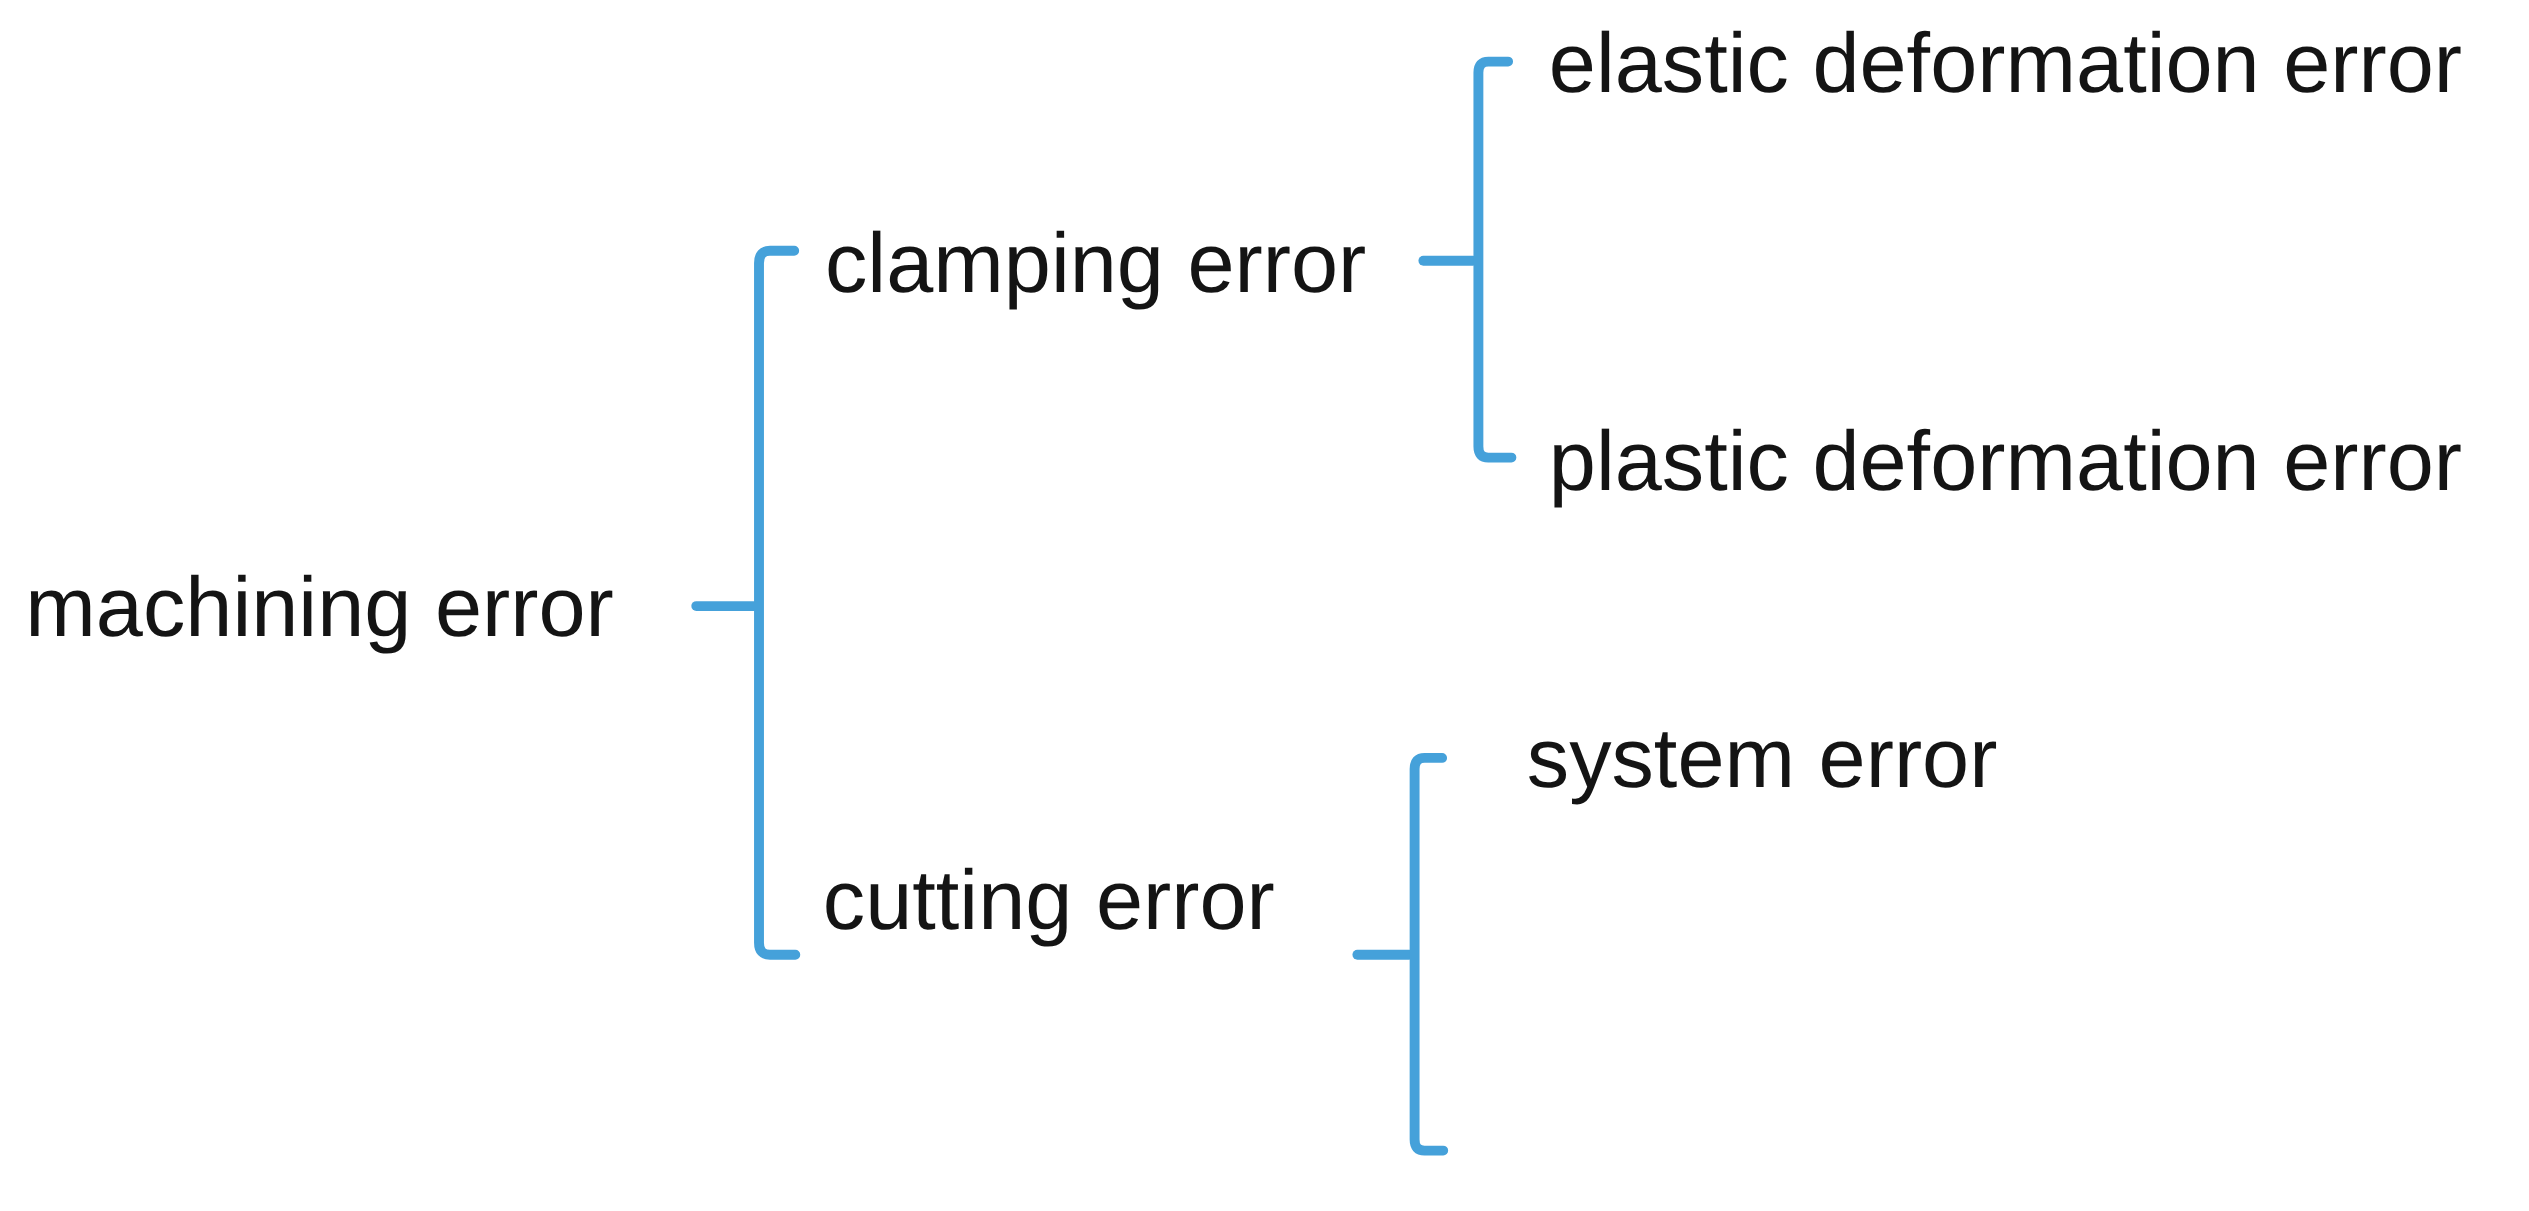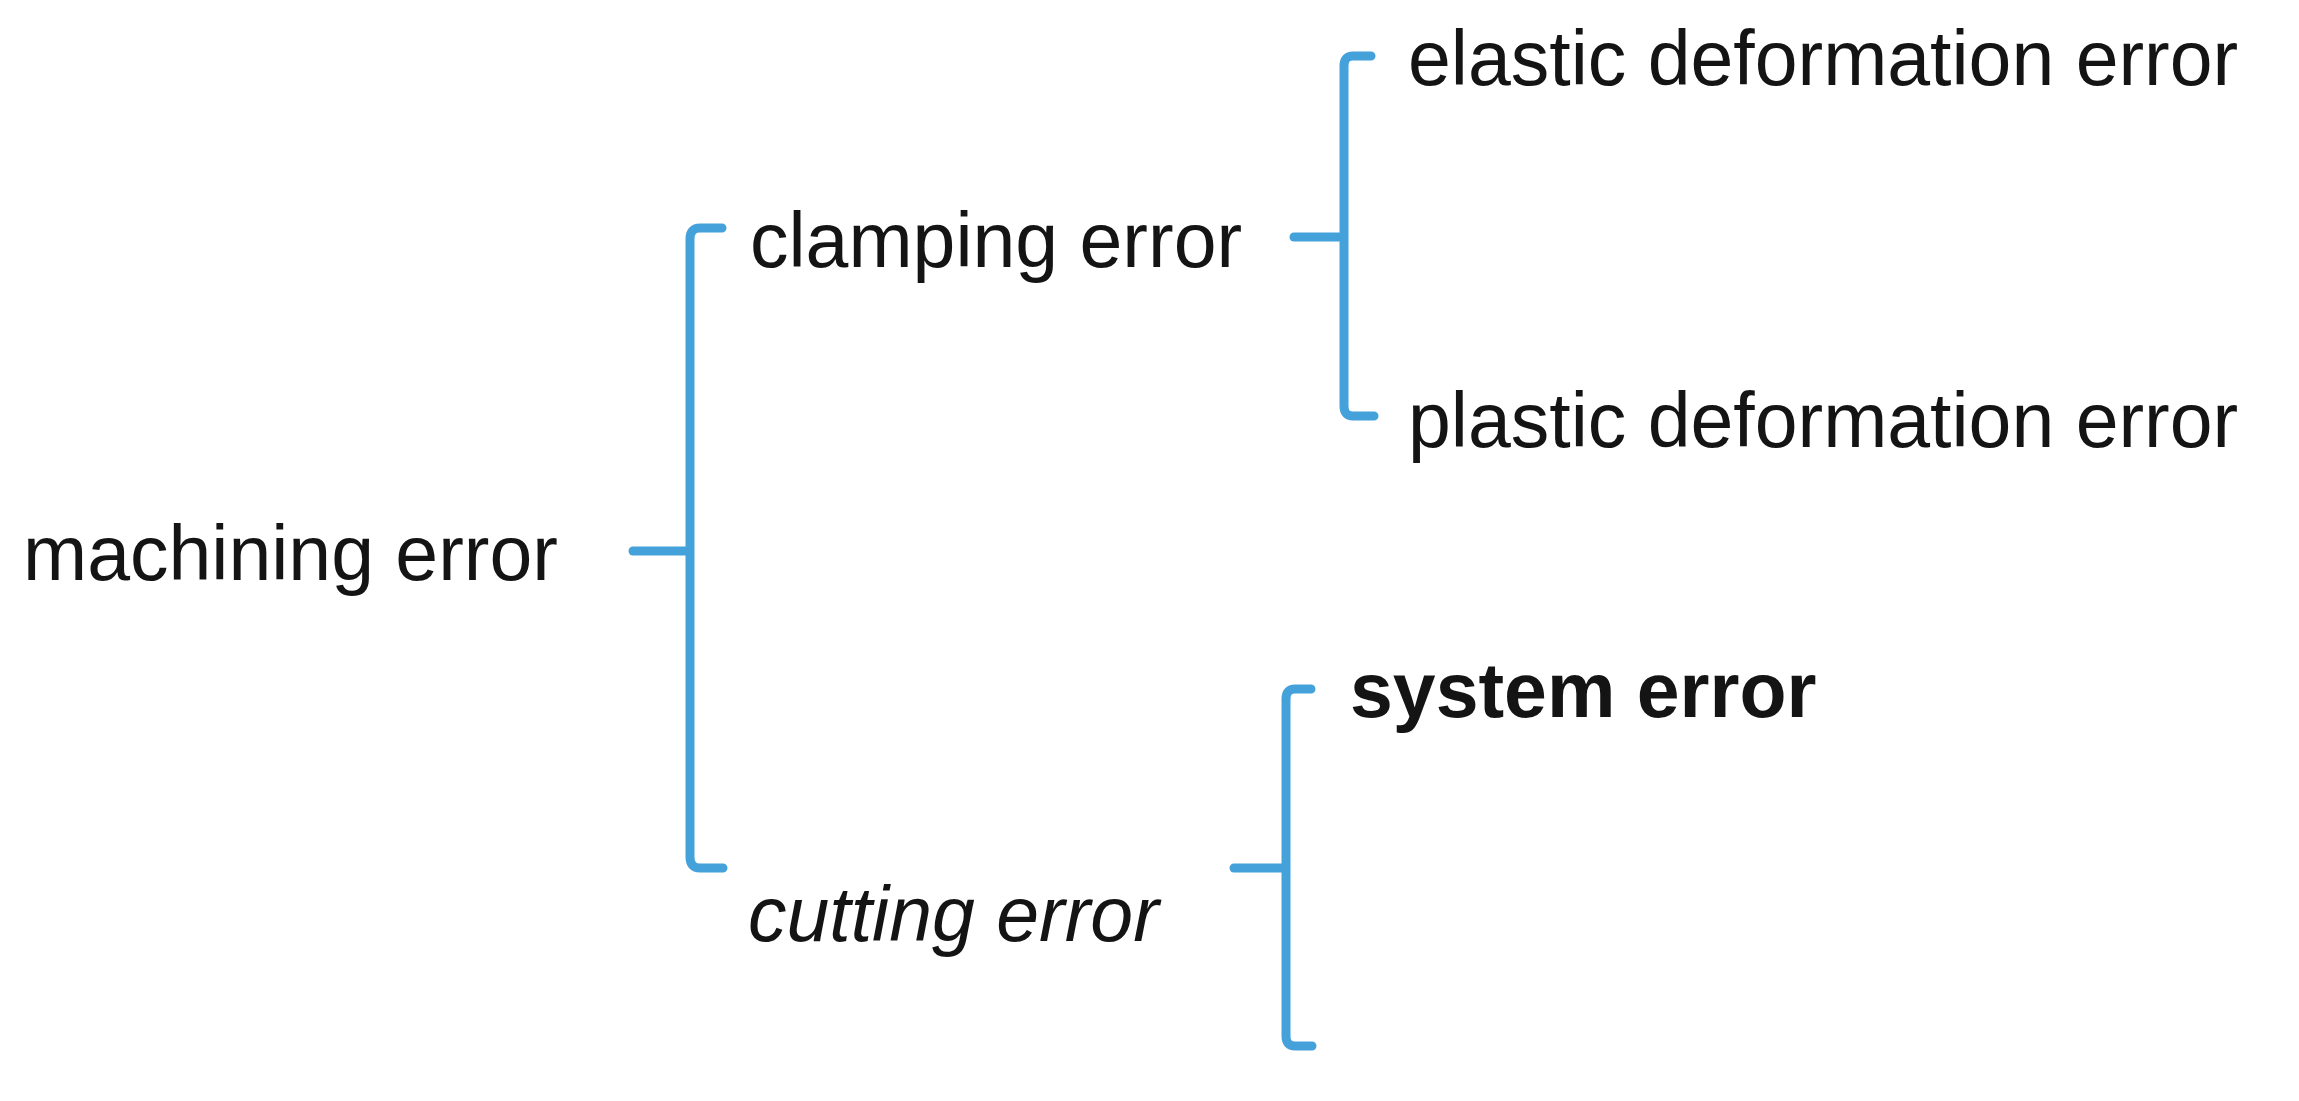--- a/index.html
+++ b/index.html
@@ -26,24 +26,24 @@
   .node {
     position: absolute;
     transform: translateY(-50%);
     font-size: 77px;
     line-height: 1;
     color: #141414;
     white-space: nowrap;
   }
   .lvl1 { left: 23px;   top: 553px; }
   .lvl2a { left: 750px;  top: 240px; }
-  .lvl2b { left: 748px;  top: 914px; font-style: italic; }
+  .lvl2b { left: 748px;  top: 819px; }
   .lvl3a { left: 1408px; top: 58px; }
   .lvl3b { left: 1408px; top: 420px; }
-  .lvl3c { left: 1350px; top: 690px; font-weight: bold; }
+  .lvl3c { left: 1388px; top: 690px; }
   .lvl3d { left: 1352px; top: 1039px; }
 </style>
 </head>
 <body>
 
 <div class="canvas">
 
   <svg class="brackets" viewBox="0 0 2299 1101" xmlns="http://www.w3.org/2000/svg">
 
     <path d="M 633 551 H 685" stroke="#45a1da"></path>

